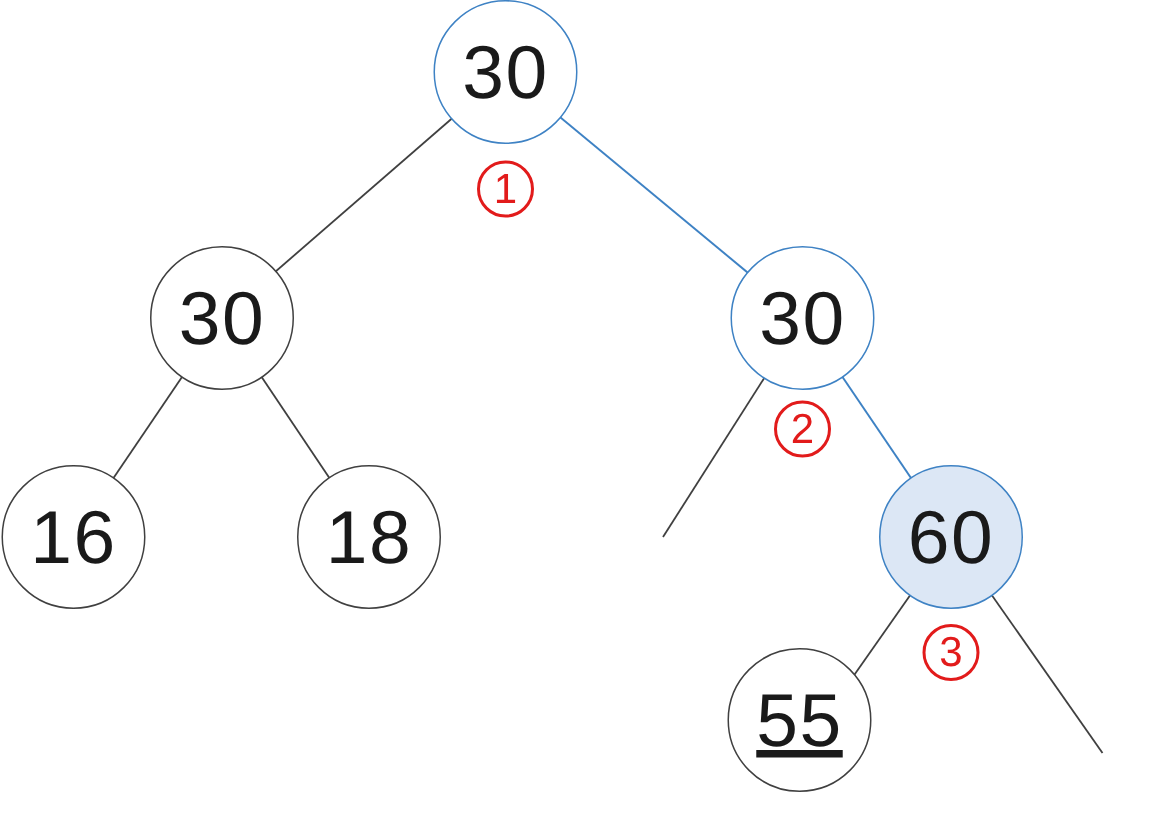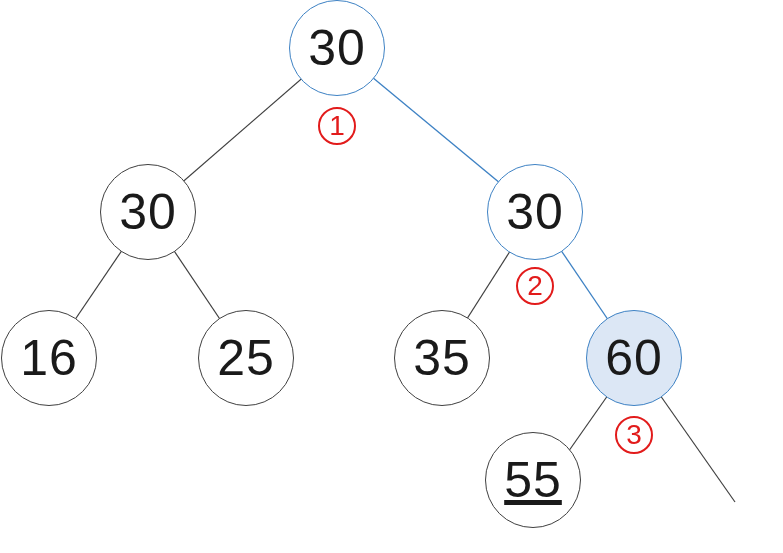--- a/index.html
+++ b/index.html
@@ -89,24 +89,21 @@
   <div class="node" style="left:100px; top:164px;">
       <span>30</span>
     </div>
   <div class="node path" style="left:487px; top:164px;">
       <span>30</span>
     </div>
   <div class="node" style="left:1px;   top:310px;">
       <span>16</span>
     </div>
   <div class="node" style="left:198px; top:310px;">
-      <span>25</span>
-    </div>
-  <div class="node" style="left:394px; top:310px;">
-      <span>35</span>
+      <span>18</span>
     </div>
   <div class="node found" style="left:586px; top:310px;">
       <span>60</span>
     </div>
   <div class="node" style="left:485px; top:432px;text-decoration:underline;">
       <span>55</span>
     </div>
 
   <div class="marker" style="left:318px; top:107px;">
       <span>1</span>

